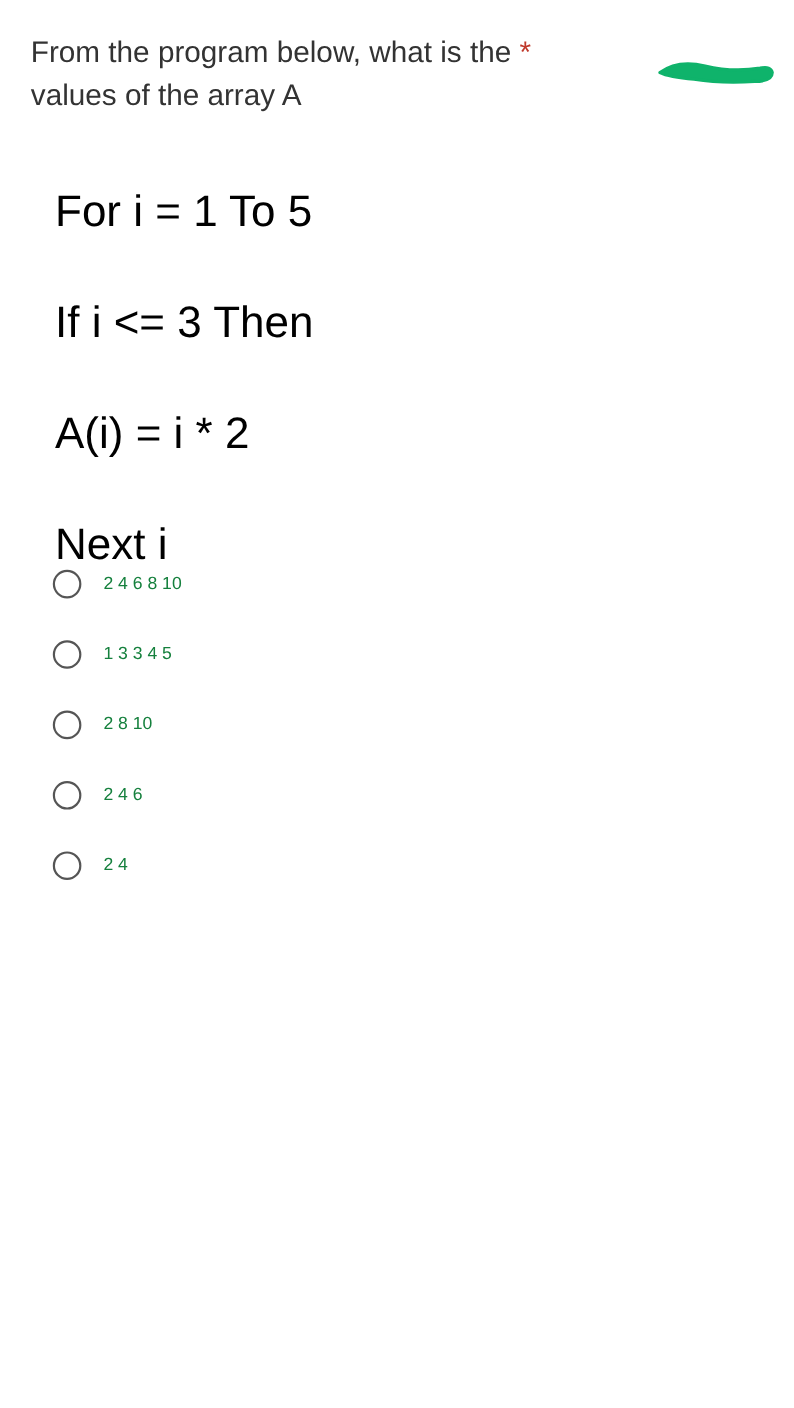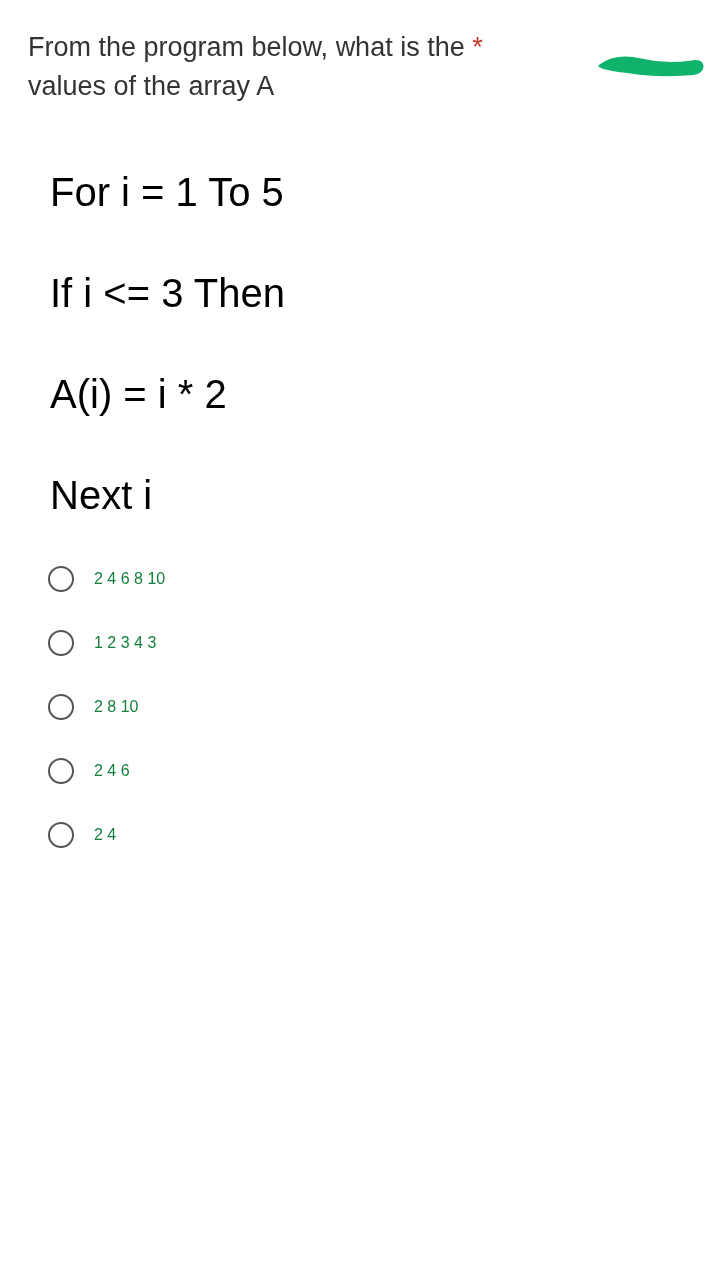--- a/index.html
+++ b/index.html
@@ -28,21 +28,20 @@
     .scribble {
       position: absolute;
       top: 20px;
       right: -12px;
       width: 110px;
       height: 34px;
     }
     .code-block {
       margin-top: 64px;
       margin-left: 22px;
-      margin-bottom: 48px;
     }
     .code-line {
       font-family: Arial, Helvetica, sans-serif;
       font-size: 40px;
       color: #000;
       margin-bottom: 56px;
       font-weight: 400;
     }
     .code-line:last-child {
       margin-bottom: 0;
@@ -88,21 +87,21 @@
   <div class="code-line">Next i</div>
 </div>
 
 <div class="options">
   <div class="option">
     <div class="radio-circle"></div>
     <span class="option-label">2 4 6 8 10</span>
   </div>
   <div class="option">
     <div class="radio-circle"></div>
-    <span class="option-label">1 2 3 4 3</span>
+    <span class="option-label">1 3 3 4 5</span>
   </div>
   <div class="option">
     <div class="radio-circle"></div>
     <span class="option-label">2 8 10</span>
   </div>
   <div class="option">
     <div class="radio-circle"></div>
     <span class="option-label">2 4 6</span>
   </div>
   <div class="option">

